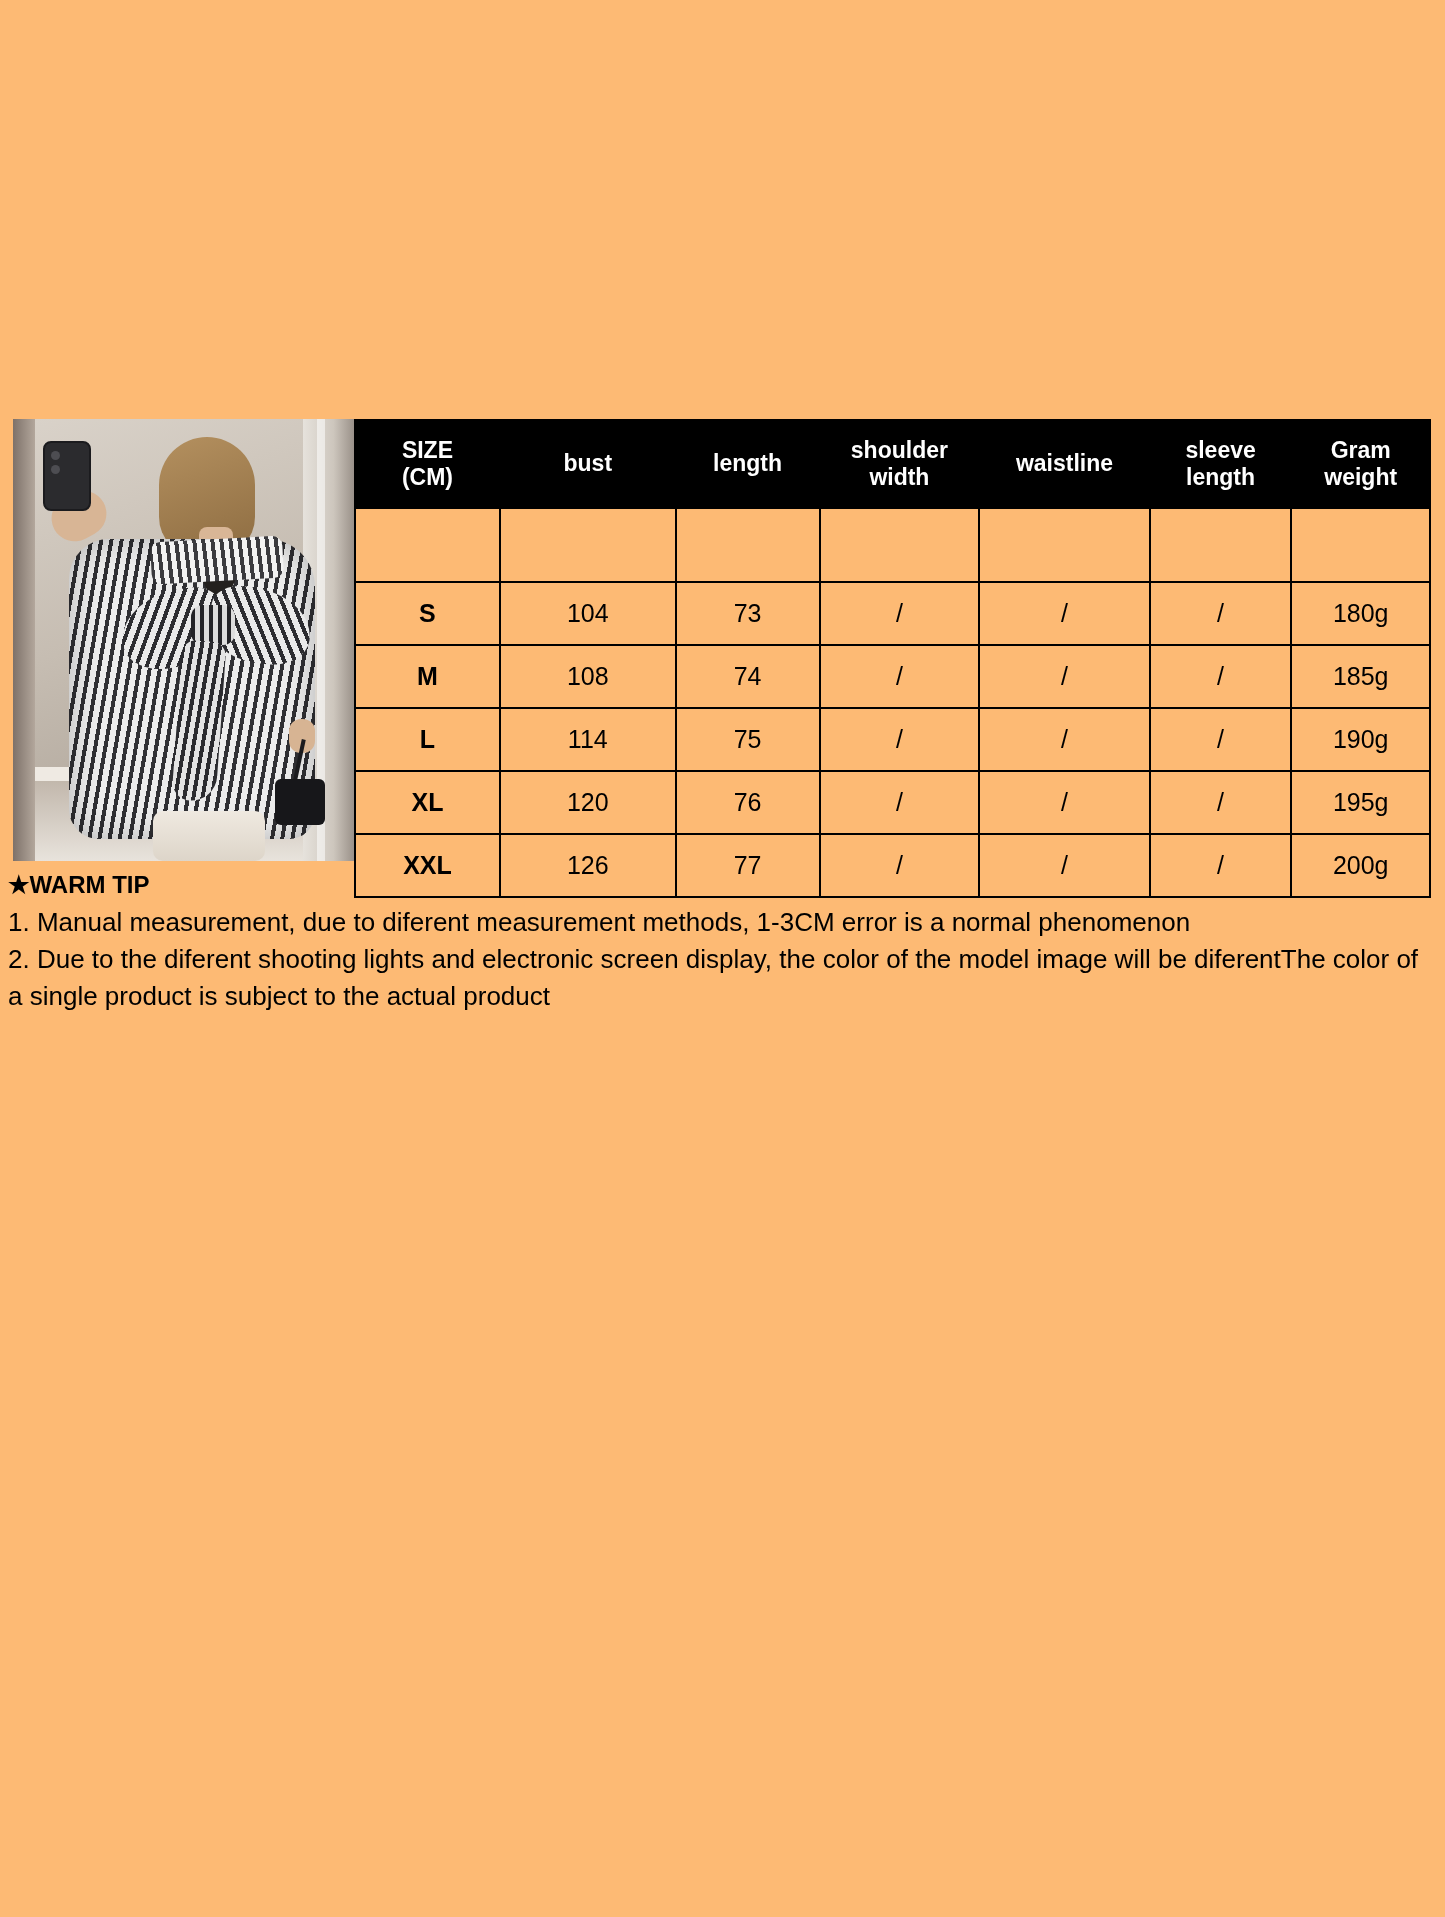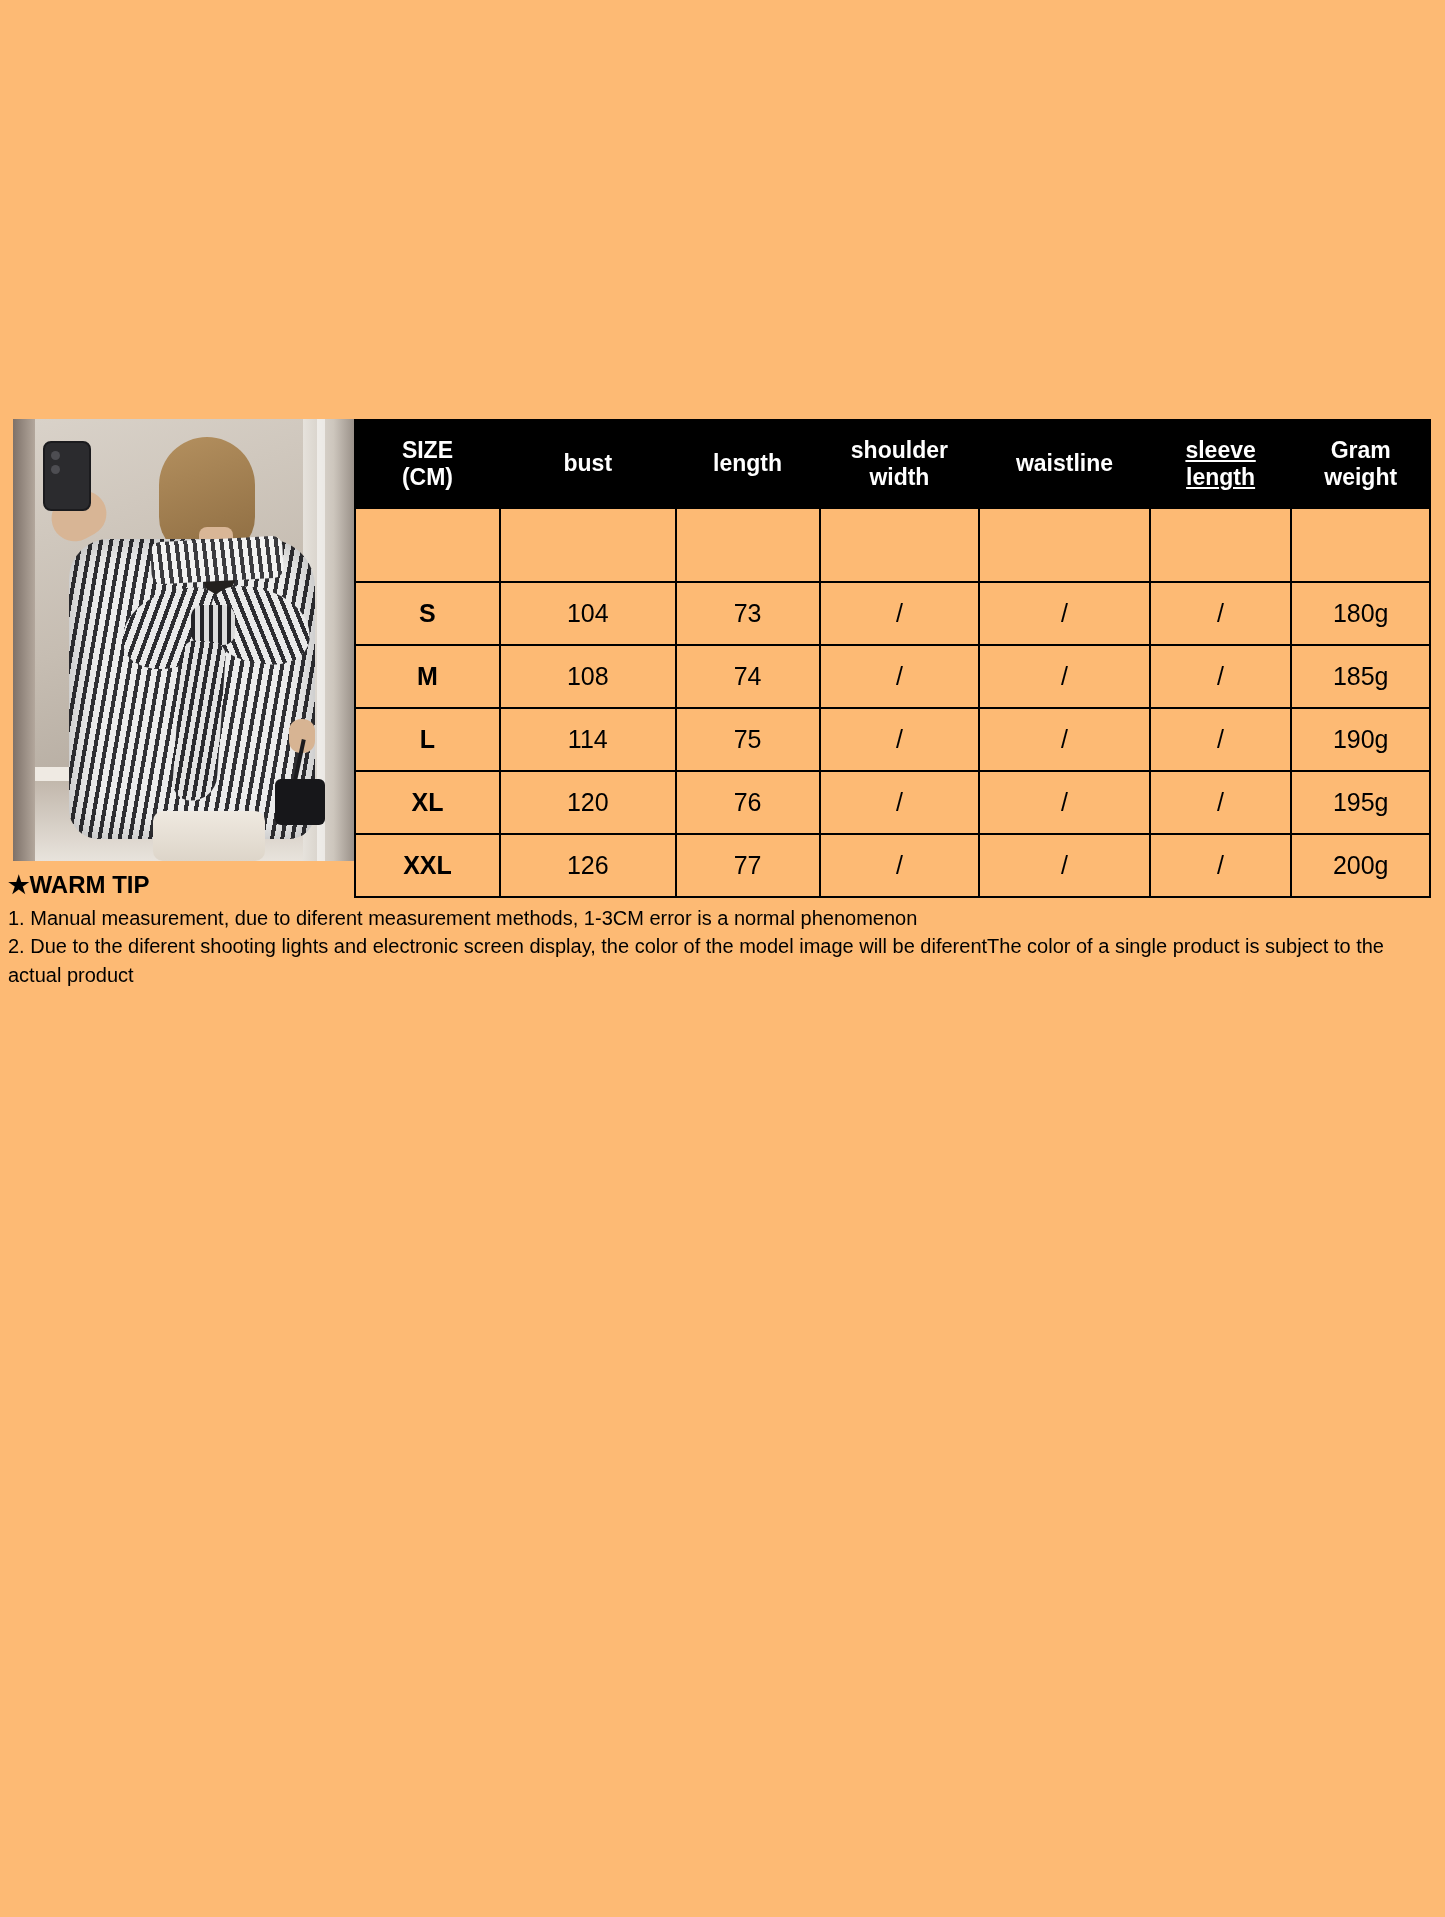--- a/index.html
+++ b/index.html
@@ -248,40 +248,40 @@
     font-weight: bold;
   }
   table.size-table tbody tr.empty-row td {
     height: 70px;
   }
   .col-size { width: 126px; }
   .col-bust { width: 155px; }
   .col-length { width: 125px; }
   .col-shoulder { width: 140px; }
   .col-waist { width: 150px; }
-  .col-sleeve { width: 123px; text-decoration: underline; }
+  .col-sleeve { width: 123px; }
   .col-gram { width: 120px; }
 
   
   .tip {
     position: absolute;
     left: 8px;
     top: 868px;
     width: 1424px;
     font-size: 26px;
     line-height: 1.42;
     color: #000;
   }
   .tip-title {
     font-weight: bold;
     font-size: 24px;
     margin-bottom: 2px;
   }
   .tip-line {
-    font-size: 20px;
+    font-size: 26px;
     font-weight: normal;
   }
 </style>
 </head>
 <body>
 
 <div id="sheet">
 
   <div class="block">
     <div class="top-row">

